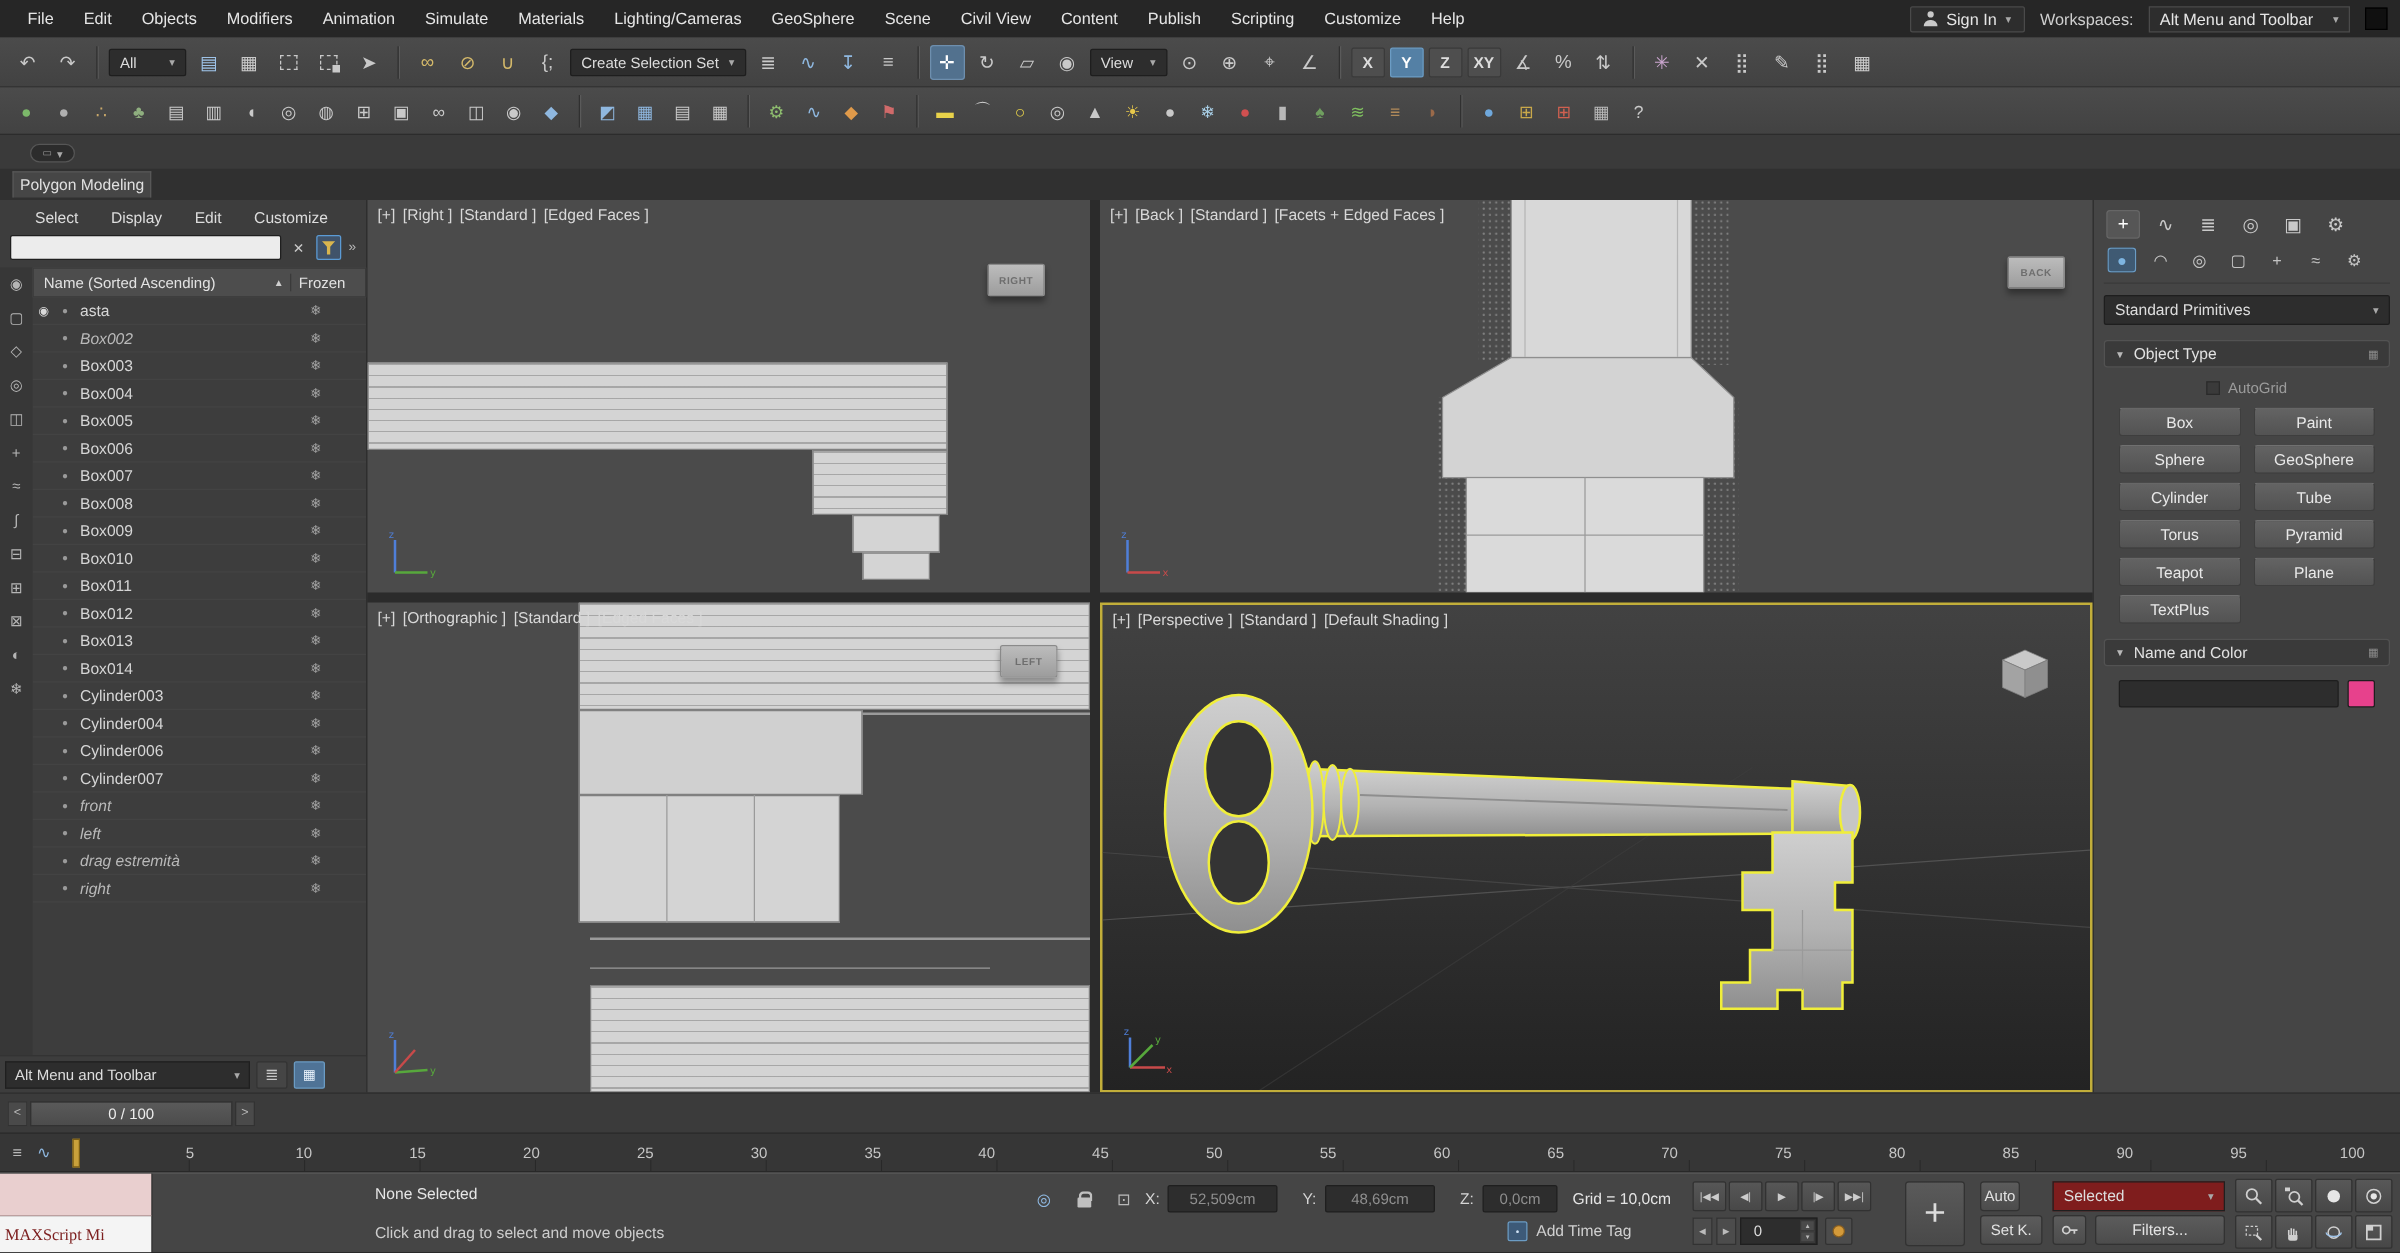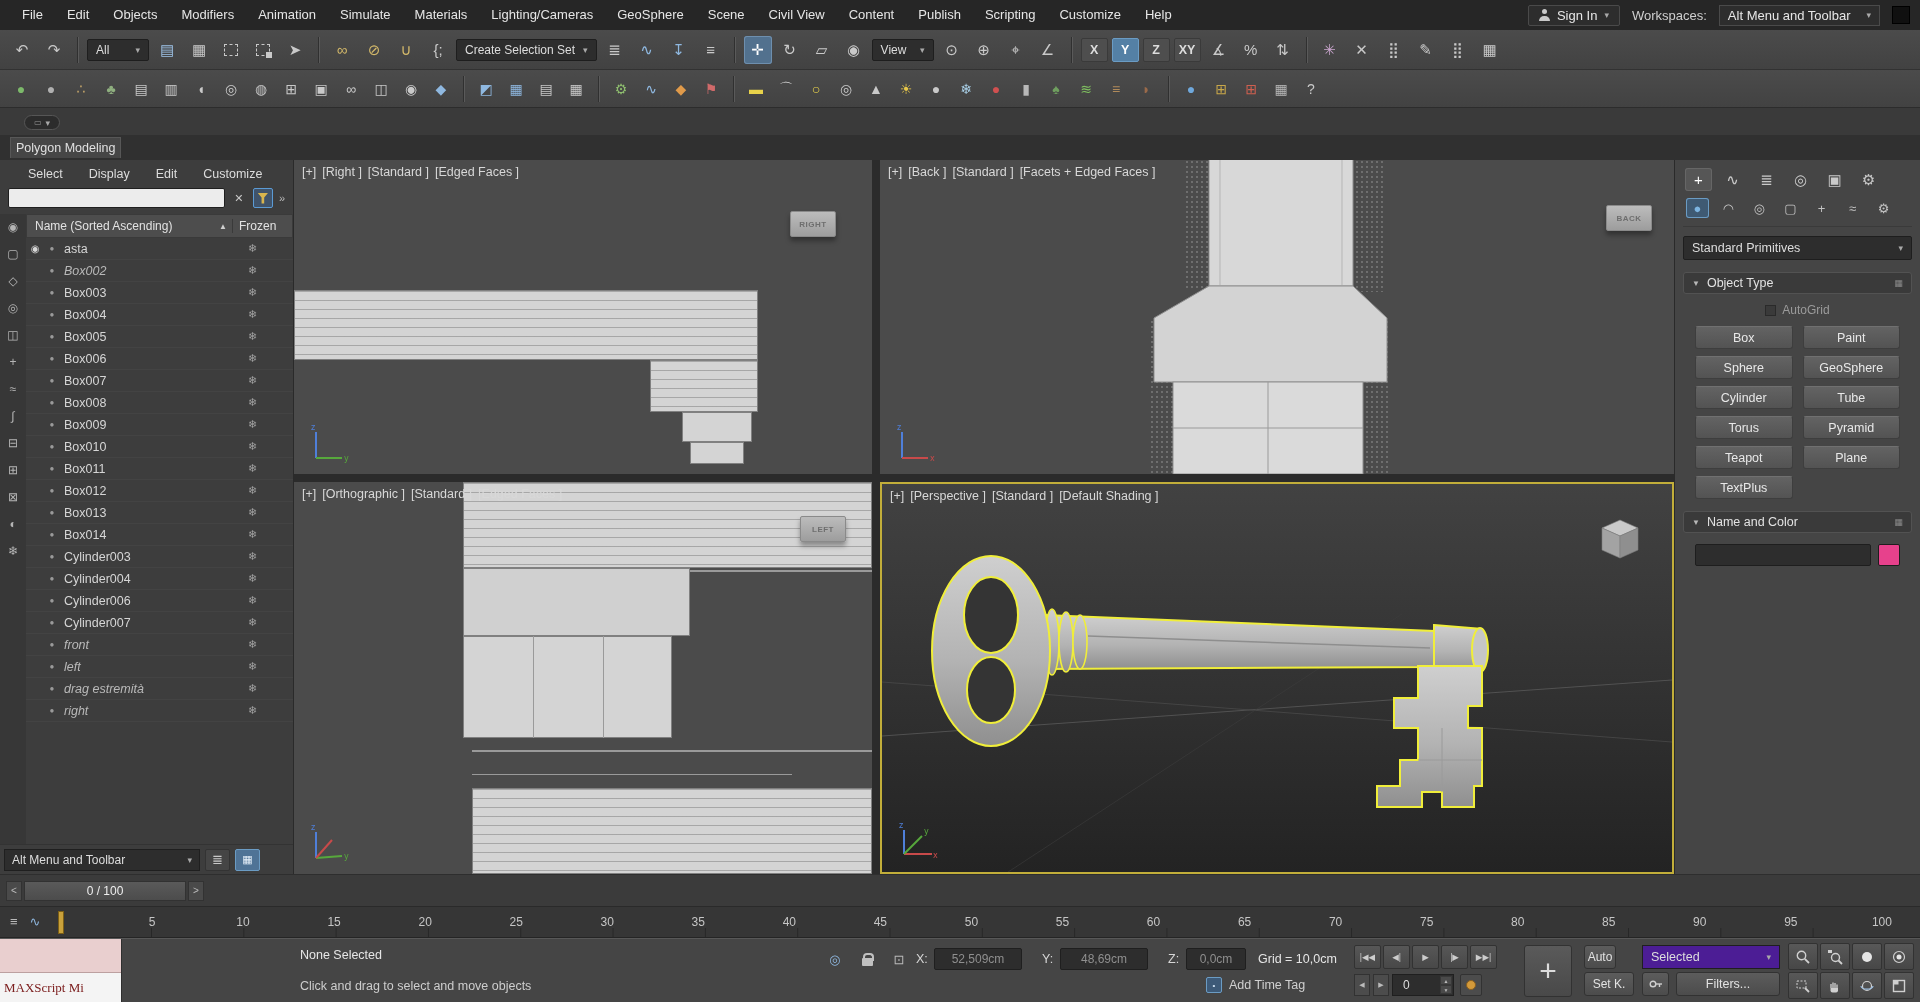--- a/index.html
+++ b/index.html
@@ -206,21 +206,21 @@
   .keymode{width:22px;height:22px;margin-left:3px;background:#4c4c4c;border:1px solid #323232;
            border-radius:2px;display:flex;align-items:center;justify-content:center;}
   .keymode i{width:10px;height:10px;border-radius:50%;background:#d49a3a;border:1px solid #8a5f1f;}
   .big-plus{position:absolute;left:1524px;top:6px;width:48px;height:52px;
             background:linear-gradient(#5a5a5a,#494949);border:1px solid #323232;border-radius:3px;
             display:flex;align-items:center;justify-content:center;font-size:30px;color:#dcdcdc;}
   .sb-btn{background:linear-gradient(#5c5c5c,#4c4c4c);border:1px solid #323232;border-radius:3px;
           display:flex;align-items:center;justify-content:center;font-size:12px;color:#e2e2e2;}
   .auto-btn{position:absolute;left:1584px;top:6px;width:32px;height:24px;}
   .setk-btn{position:absolute;left:1584px;bottom:6px;width:50px;height:24px;}
-  .sel-drop{position:absolute;left:1642px;top:6px;width:138px;height:24px;background:#4c1d95;
+  .sel-drop{position:absolute;left:1642px;top:6px;width:138px;height:24px;background:#7f1d1d;
             border:1px solid #1f1f1f;display:flex;align-items:center;justify-content:space-between;
             padding:0 8px;font-size:12.5px;color:#ddd;}
   .keyfilter-btn{position:absolute;left:1642px;bottom:6px;width:27px;height:24px;}
   .filters-btn{position:absolute;left:1676px;bottom:6px;width:104px;height:24px;font-size:12.5px;}
   .navcluster{position:absolute;right:6px;top:4px;display:grid;grid-template-columns:repeat(4,30px);
               grid-auto-rows:27px;gap:2px;}
   .nav-btn{background:linear-gradient(#585858,#474747);border:1px solid #323232;border-radius:2px;
            display:flex;align-items:center;justify-content:center;}
 </style>
 </head>

